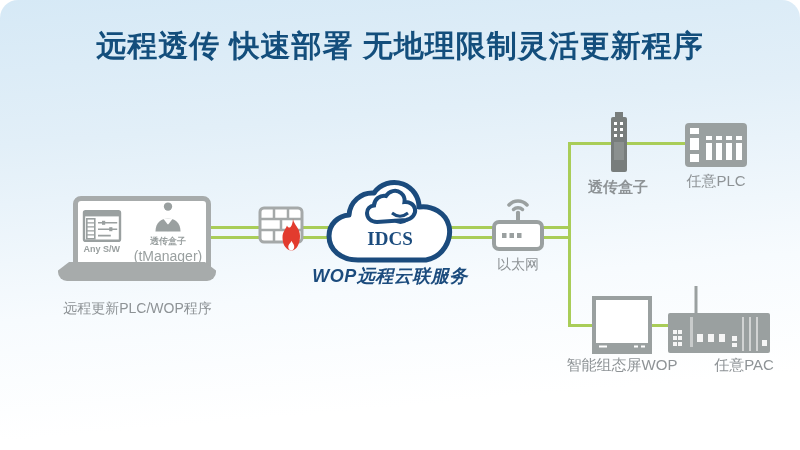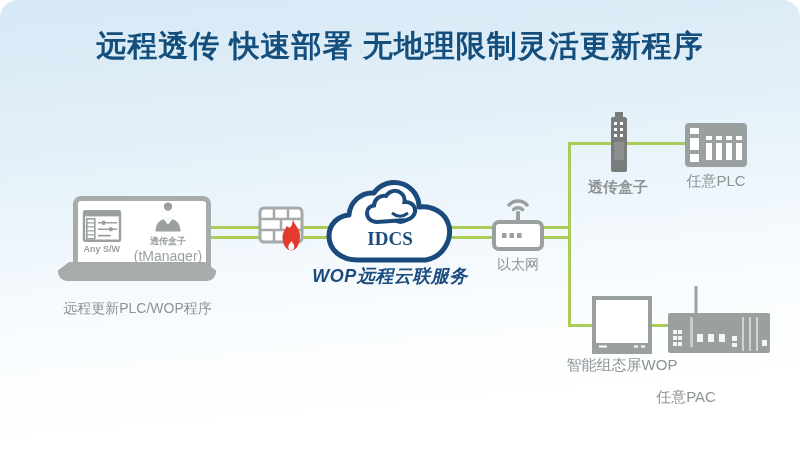--- a/index.html
+++ b/index.html
@@ -163,15 +163,15 @@
       <rect x="42" y="48" width="6" height="8"></rect>
       <rect x="53" y="48" width="6" height="8"></rect>
       <rect x="66" y="50" width="5" height="5"></rect>
         <rect x="66" y="57" width="5" height="4"></rect>
       <rect x="76" y="31" width="2" height="34" opacity="0.6"></rect>
       <rect x="83" y="31" width="2" height="34" opacity="0.6"></rect>
       <rect x="90" y="31" width="2" height="34" opacity="0.6"></rect>
       <rect x="96" y="54" width="5" height="6"></rect>
     </g>
   </svg>
-  <div class="abs dev-label" style="left:646px; top:356px; width:80px;margin-top:32px;">任意PAC</div>
+  <div class="abs dev-label" style="left:704px; top:356px; width:80px;">任意PAC</div>
 
 </div>
 
 </body></html>

